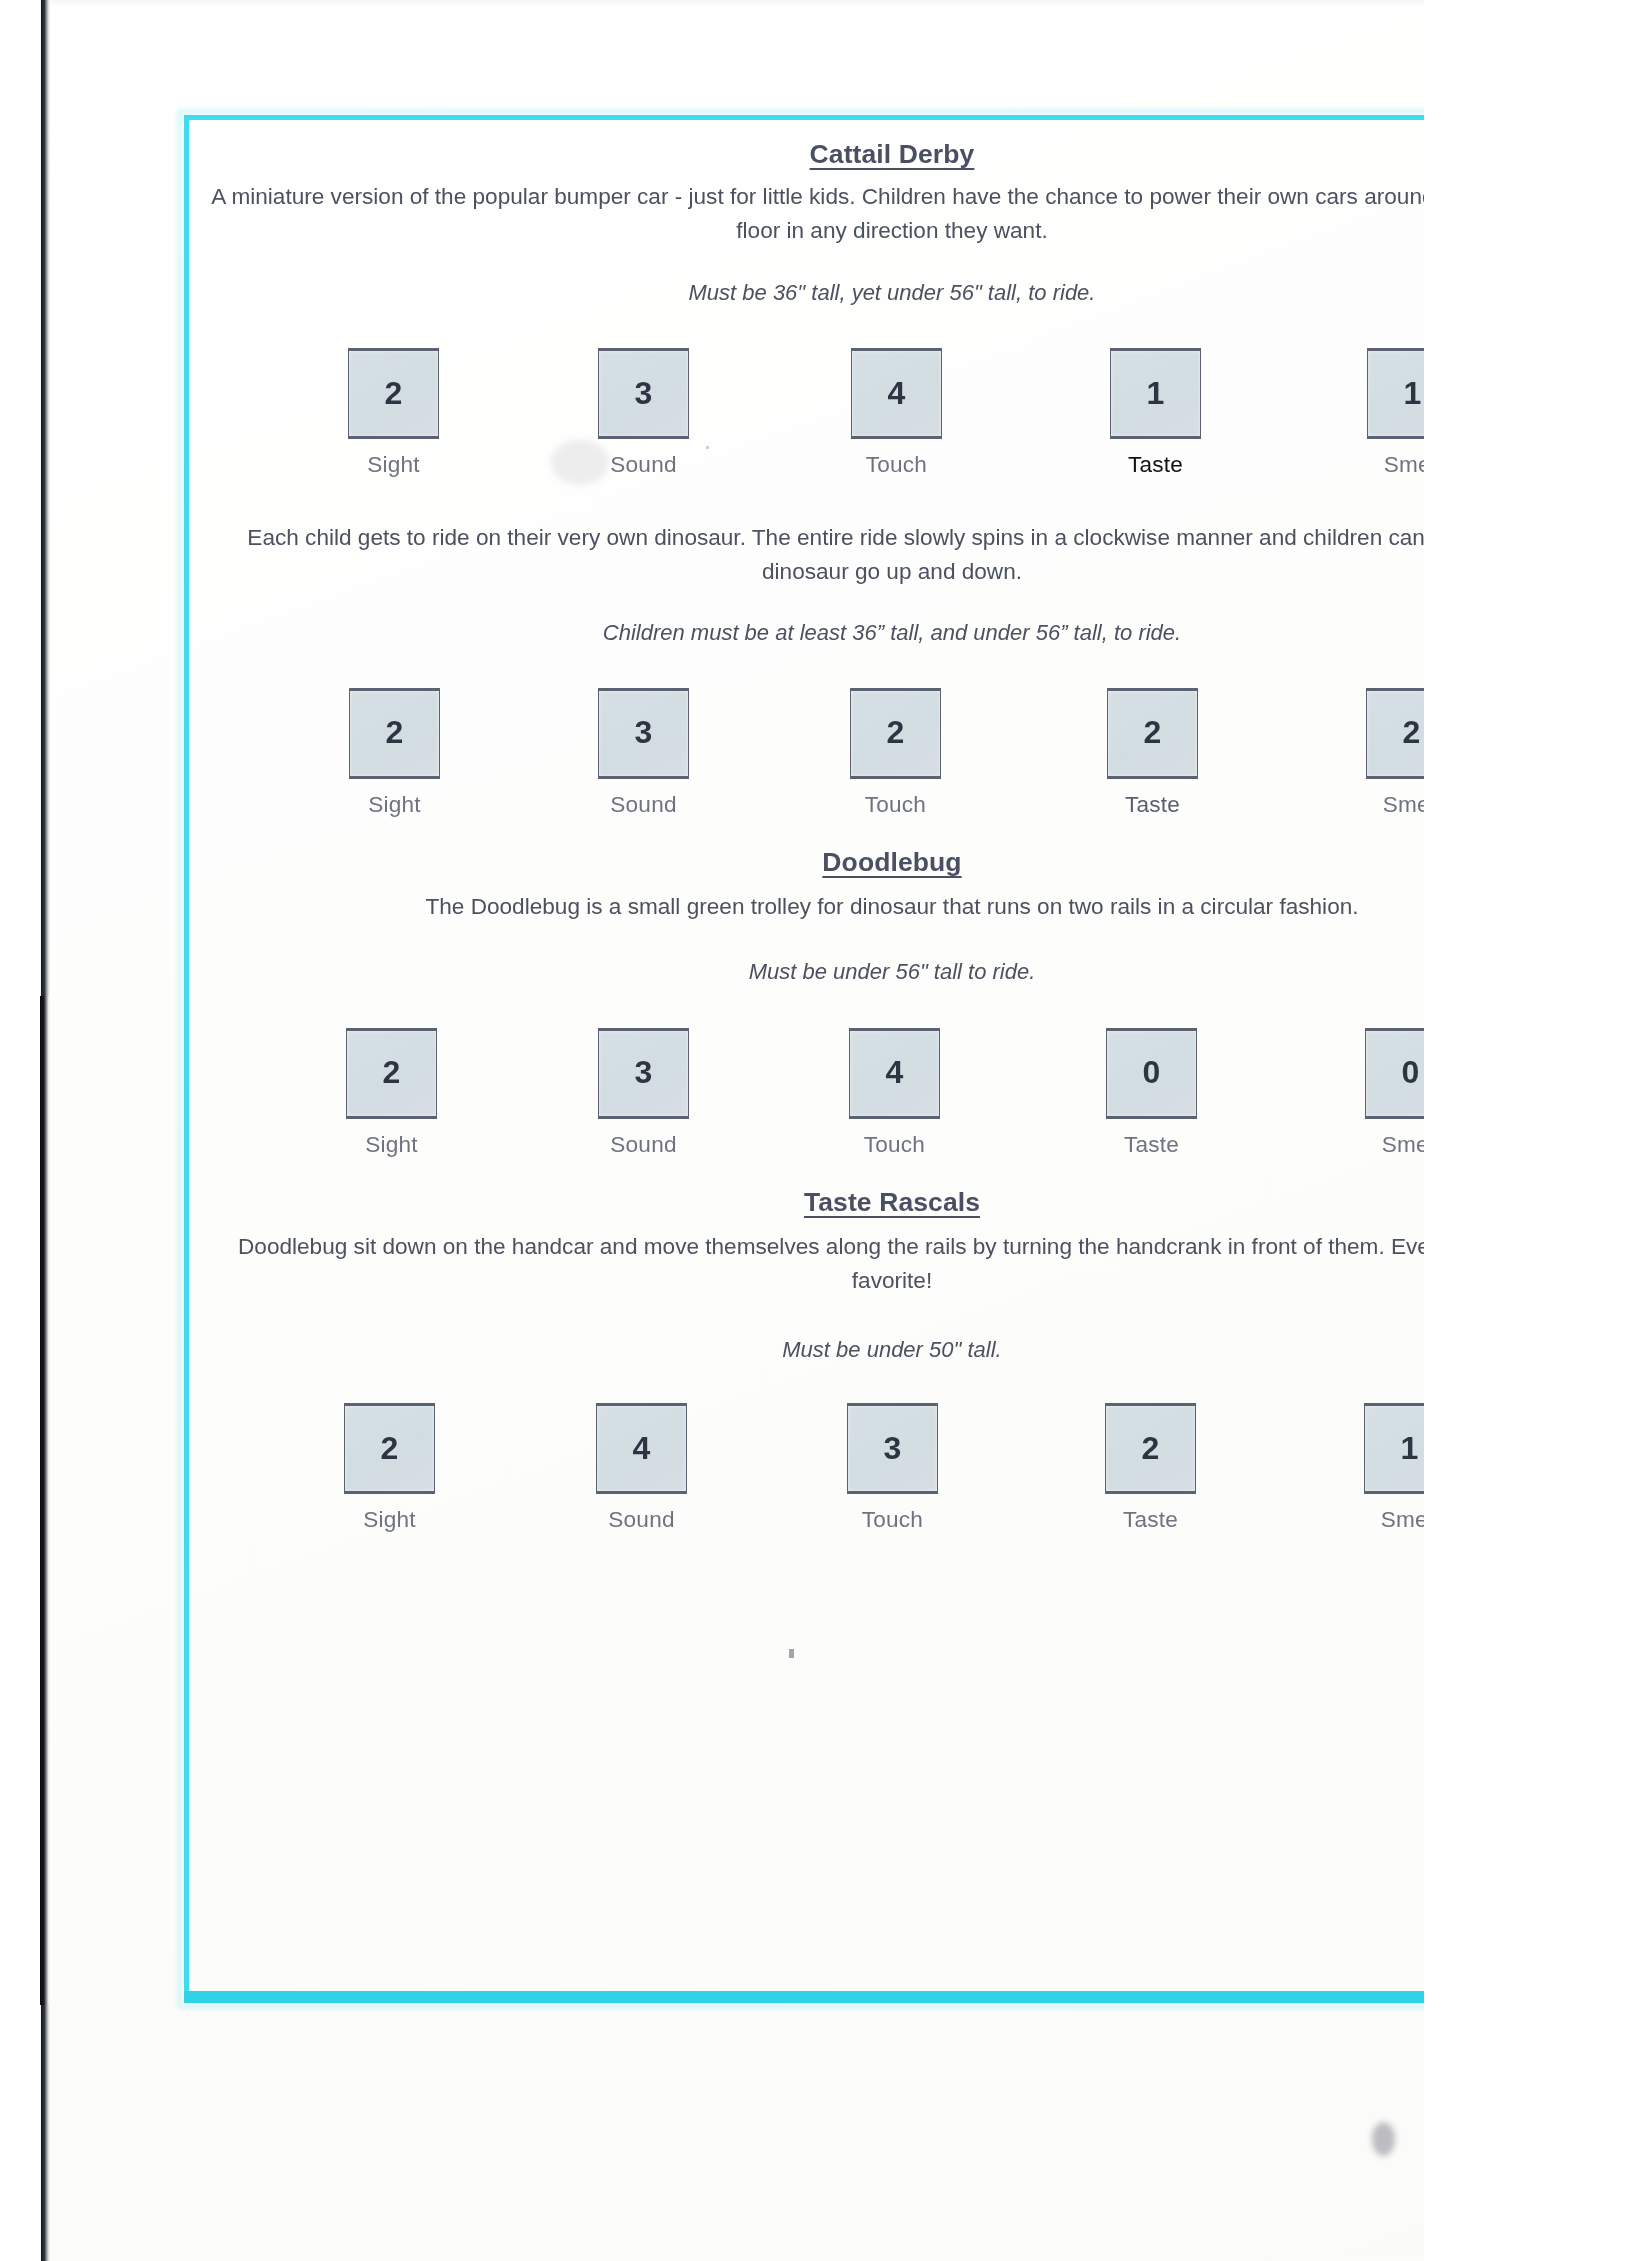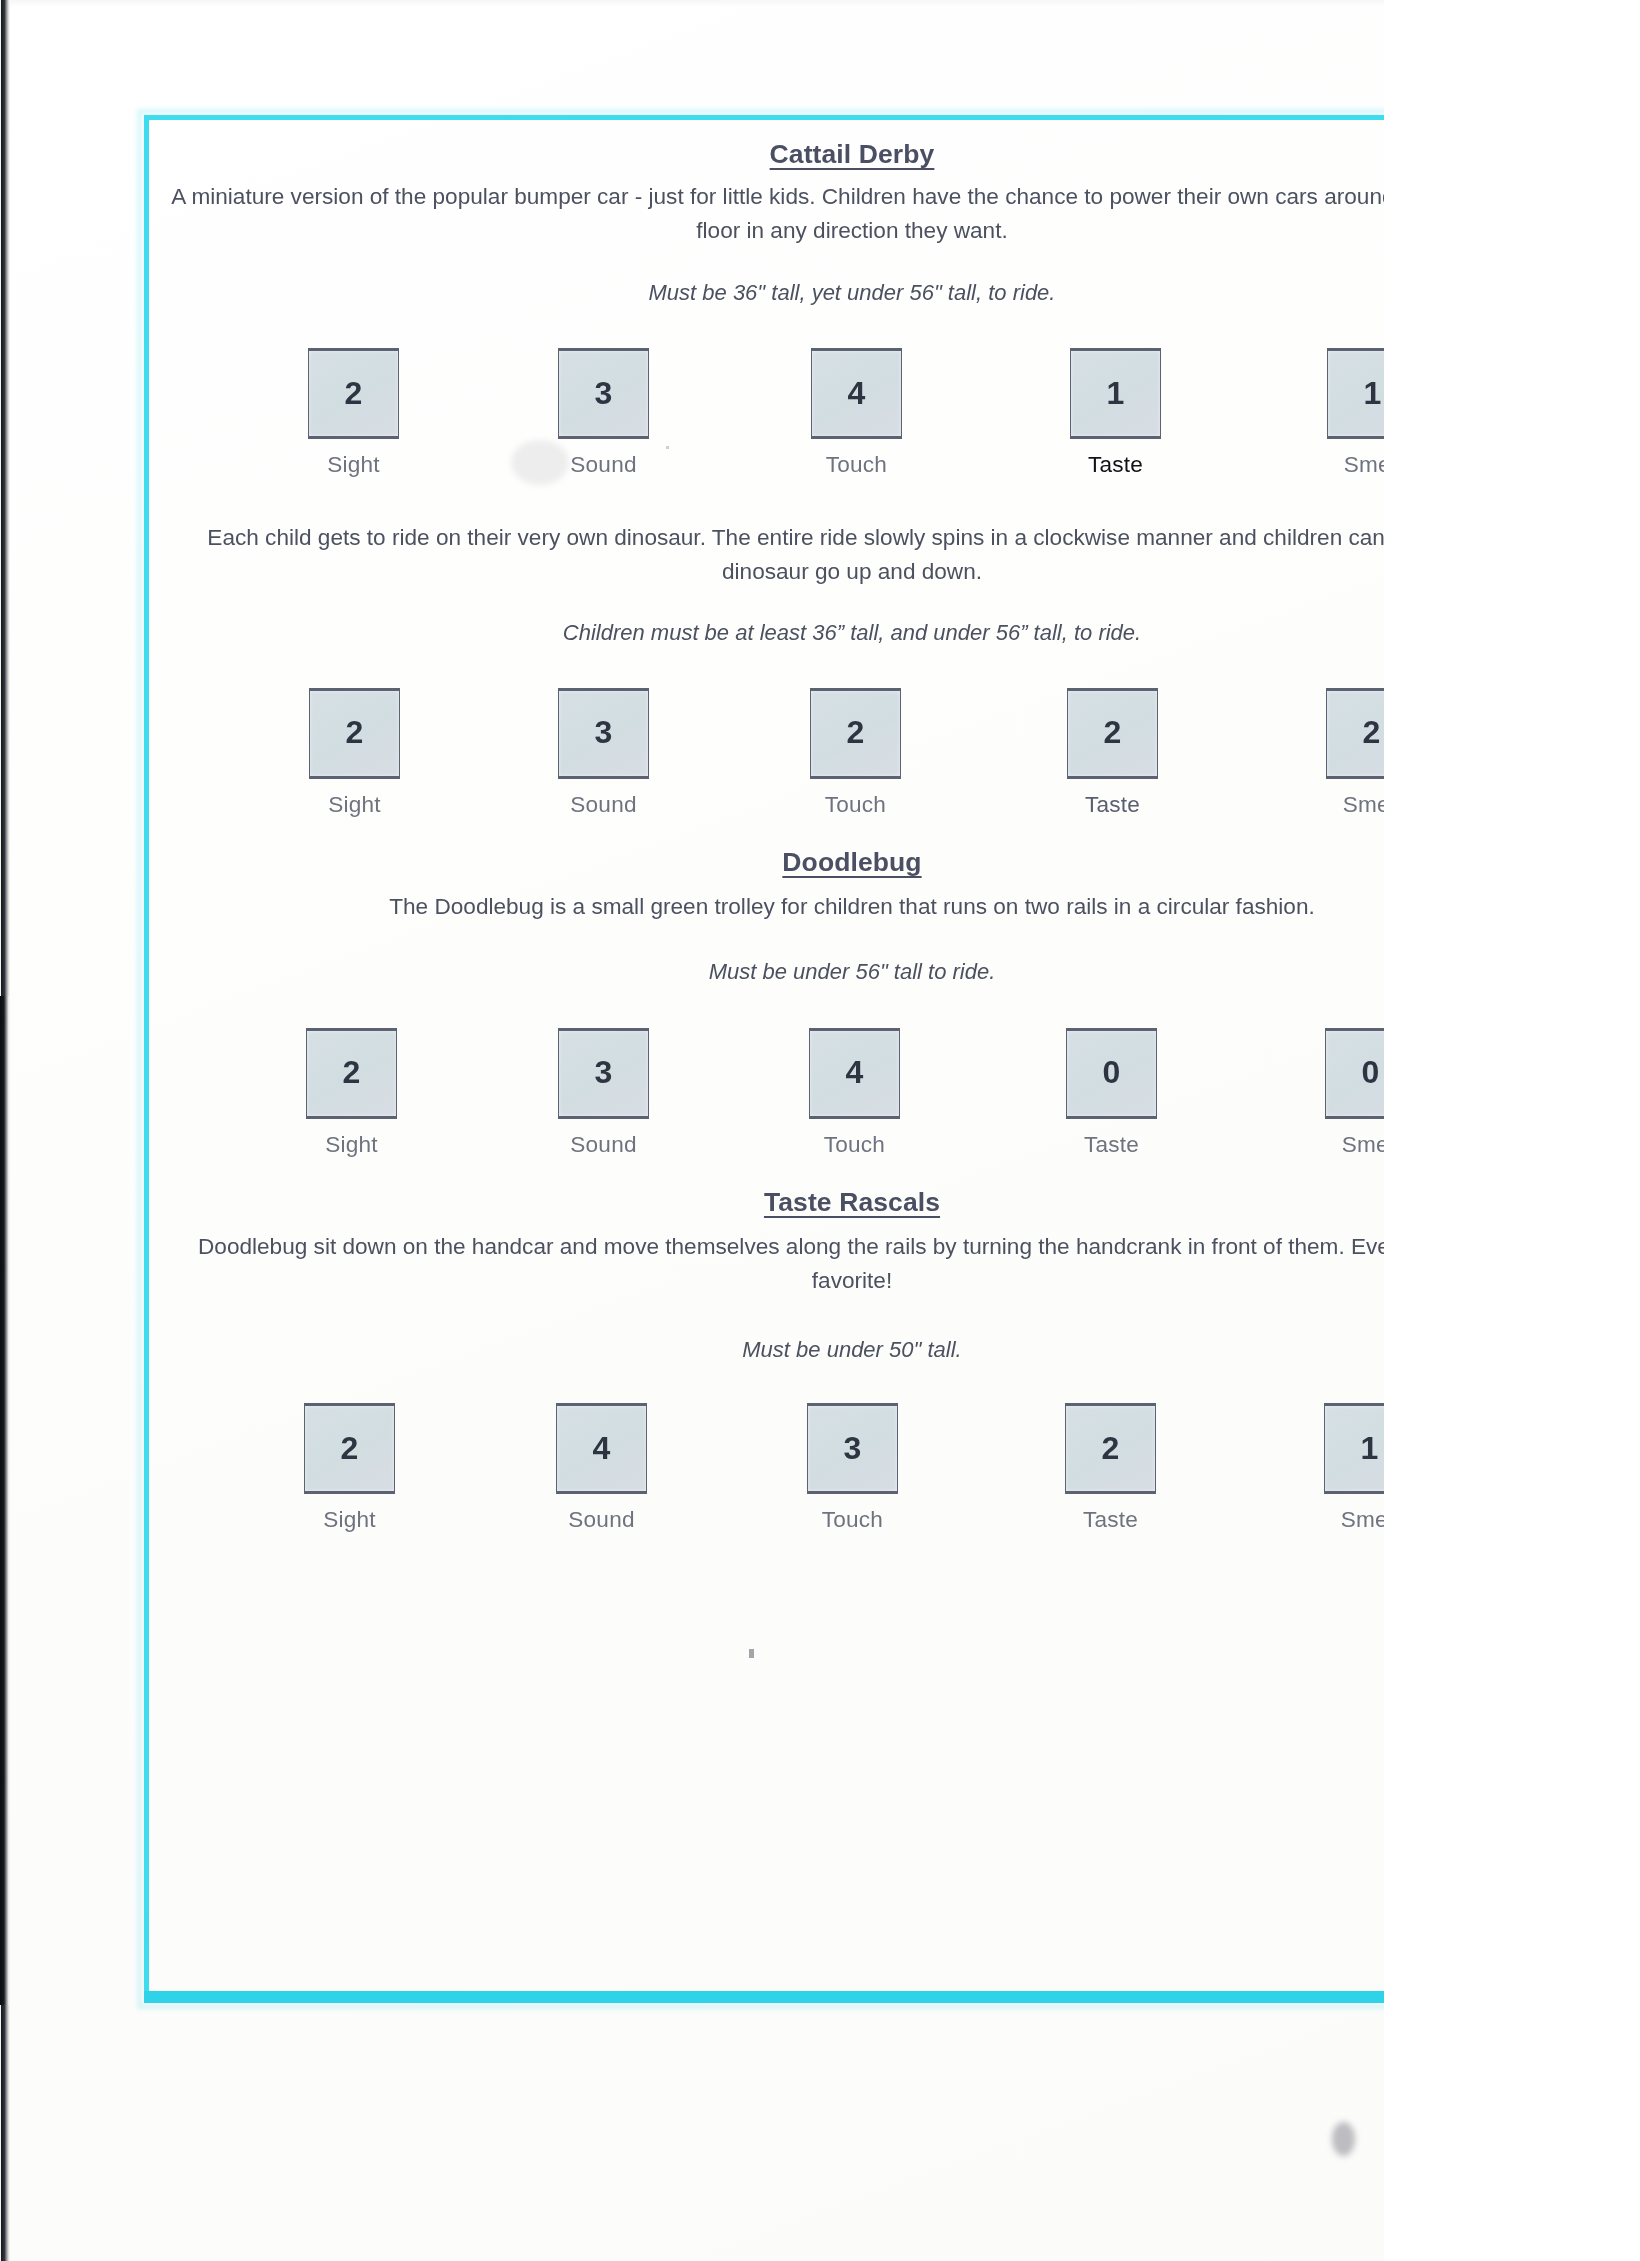--- a/index.html
+++ b/index.html
@@ -9,20 +9,21 @@
     background: #ffffff;
   }
 
   #page {
     position: relative;
     width: 1384px;
     height: 2261px;
     background: #fef9c3;
     font-family: "Liberation Sans", sans-serif;
     overflow: hidden;
+    margin-left: 40px;
   }
 
   
   .scan-edge-left {
     position: absolute;
     left: 0;
     top: 0;
     width: 10.3px;
     height: 2261px;
     background: linear-gradient(to right,
@@ -310,21 +311,21 @@
           <div class="sense-box">
             <span class="sense-value">2</span>
           </div>
           <div class="sense-label">Smell</div>
         </div>
       </div>
     </div>
 
     <div class="ride">
       <div class="ride-title" style="margin-top:-2.6px;">Doodlebug</div>
-      <div class="ride-desc" style="margin-top:11.6px;">The Doodlebug is a small green trolley for children that runs on two rails in a circular fashion.</div>
+      <div class="ride-desc" style="margin-top:11.6px;">The Doodlebug is a small green trolley for dinosaur that runs on two rails in a circular fashion.</div>
       <div class="ride-req" style="margin-top:32px;">Must be under 56" tall to ride.</div>
 
       <div class="sense-row" style="margin-top:40px;">
         <div class="sense" style="left:157px;">
           <div class="sense-box">
             <span class="sense-value">2</span>
           </div>
           <div class="sense-label">Sight</div>
         </div>
         <div class="sense" style="left:409px;">

